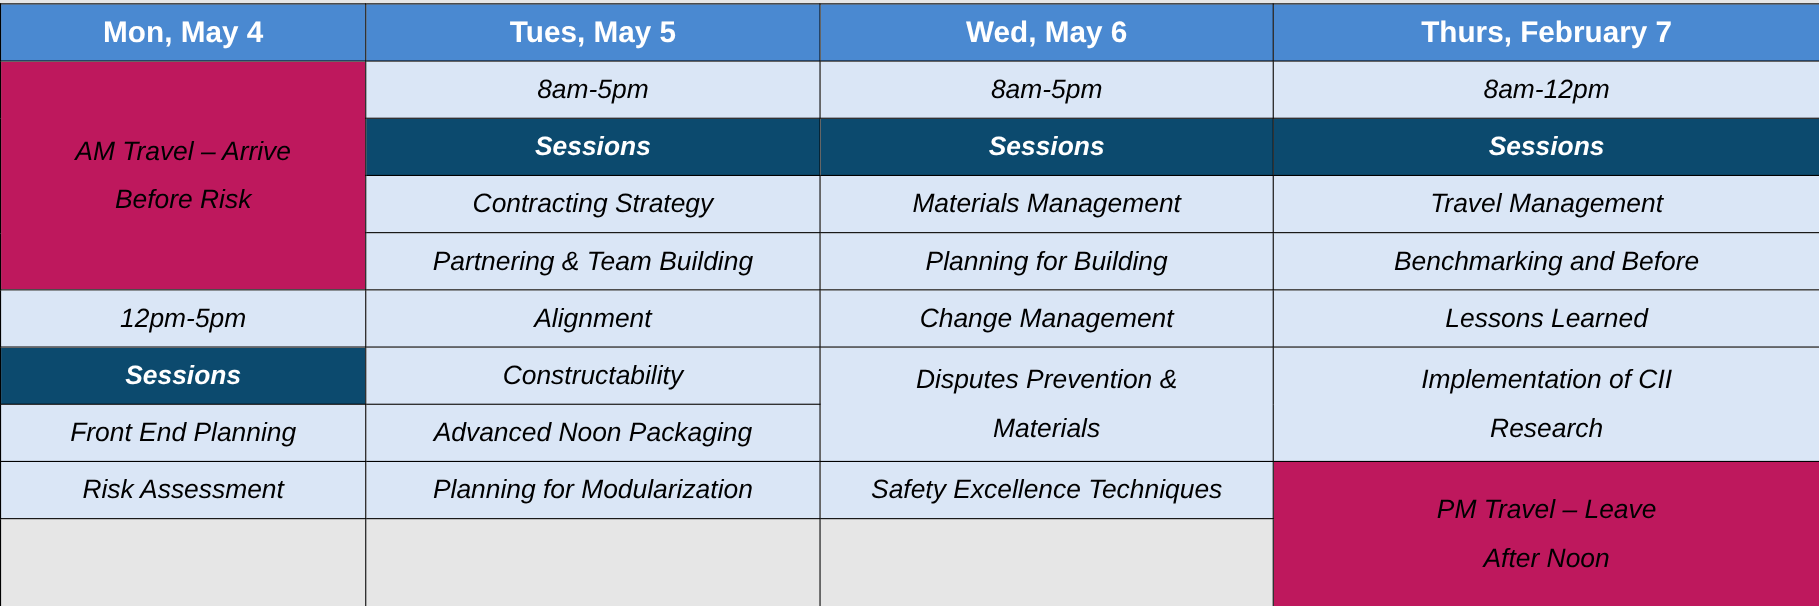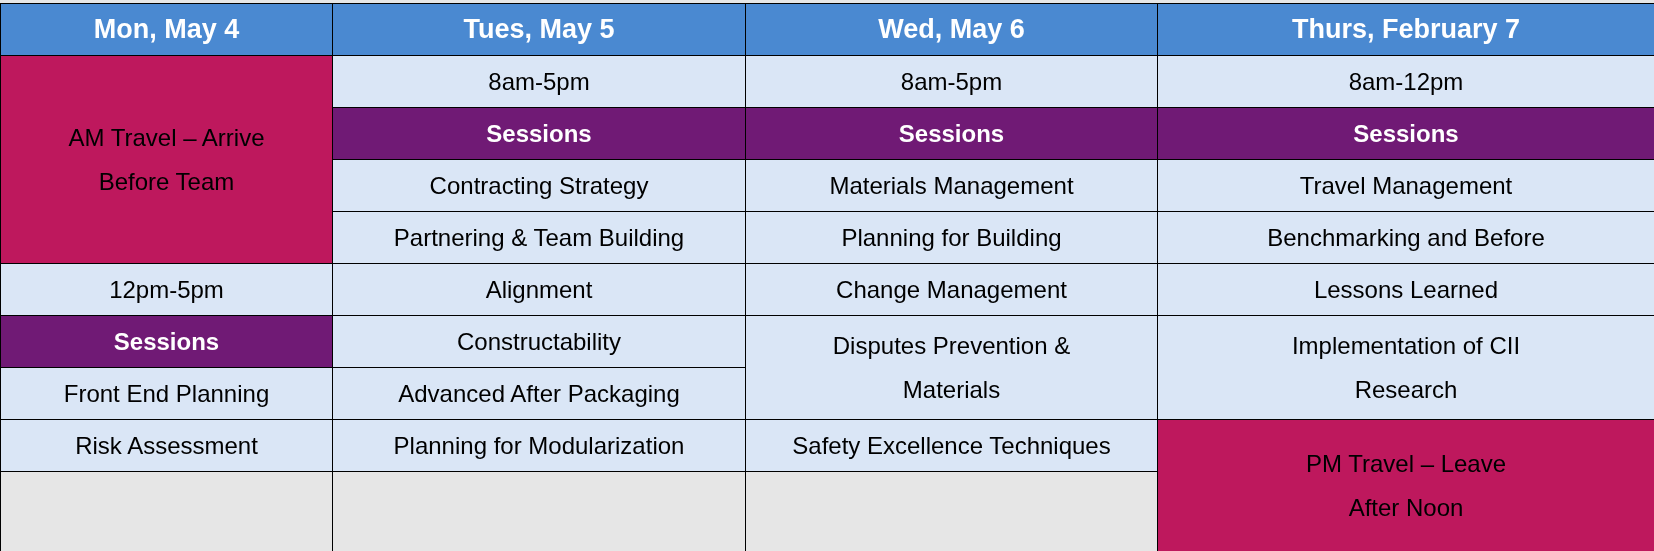--- a/index.html
+++ b/index.html
@@ -50,35 +50,35 @@
     height: 52px;
   }
   
   td.cell {
     background: #DAE6F6;
     color: #000000;
     font-size: 24px;
     font-weight: normal;
   }
   td.cell-session {
-    background: #701a75;
+    background: #0c4a6e;
     color: #ffffff;
     font-size: 24px;
     font-weight: bold;
   }
   td.cell-travel {
     background: #be185d;
     color: #000000;
     font-size: 24px;
     font-weight: normal;
   }
   td.cell-empty {
     background: #E6E6E6;
   }
-  tr.r-std > td { height: 52px; }
+  tr.r-std > td { height: 52px; font-style: italic; }
   tr.r-last > td { height: 80px; }
   .two-line span { display: block; }
   .gap { height: 13px; }
 </style>
 </head>
 <body>
 
 <div id="schedule-wrap">
   <table class="schedule">
     <colgroup>
@@ -94,21 +94,21 @@
         <th class="day-head">Wed, May 6</th>
         <th class="day-head">Thurs, February 7</th>
       </tr>
     </thead>
     <tbody>
 
       <tr class="r-std">
         <td class="cell-travel two-line" rowspan="4">
           <span>AM Travel – Arrive</span>
           <span class="gap"></span>
-          <span>Before Team</span>
+          <span>Before Risk</span>
         </td>
         <td class="cell">8am-5pm</td>
         <td class="cell">8am-5pm</td>
         <td class="cell">8am-12pm</td>
       </tr>
 
       <tr class="r-std">
         <td class="cell-session">Sessions</td>
         <td class="cell-session">Sessions</td>
         <td class="cell-session">Sessions</td>
@@ -143,21 +143,21 @@
         </td>
         <td class="cell two-line" rowspan="2">
           <span>Implementation of CII</span>
           <span class="gap"></span>
           <span>Research</span>
         </td>
       </tr>
 
       <tr class="r-std">
         <td class="cell">Front End Planning</td>
-        <td class="cell">Advanced After Packaging</td>
+        <td class="cell">Advanced Noon Packaging</td>
       </tr>
 
       <tr class="r-std">
         <td class="cell">Risk Assessment</td>
         <td class="cell">Planning for Modularization</td>
         <td class="cell">Safety Excellence Techniques</td>
         <td class="cell-travel two-line" rowspan="2">
           <span>PM Travel – Leave</span>
           <span class="gap"></span>
           <span>After Noon</span>

